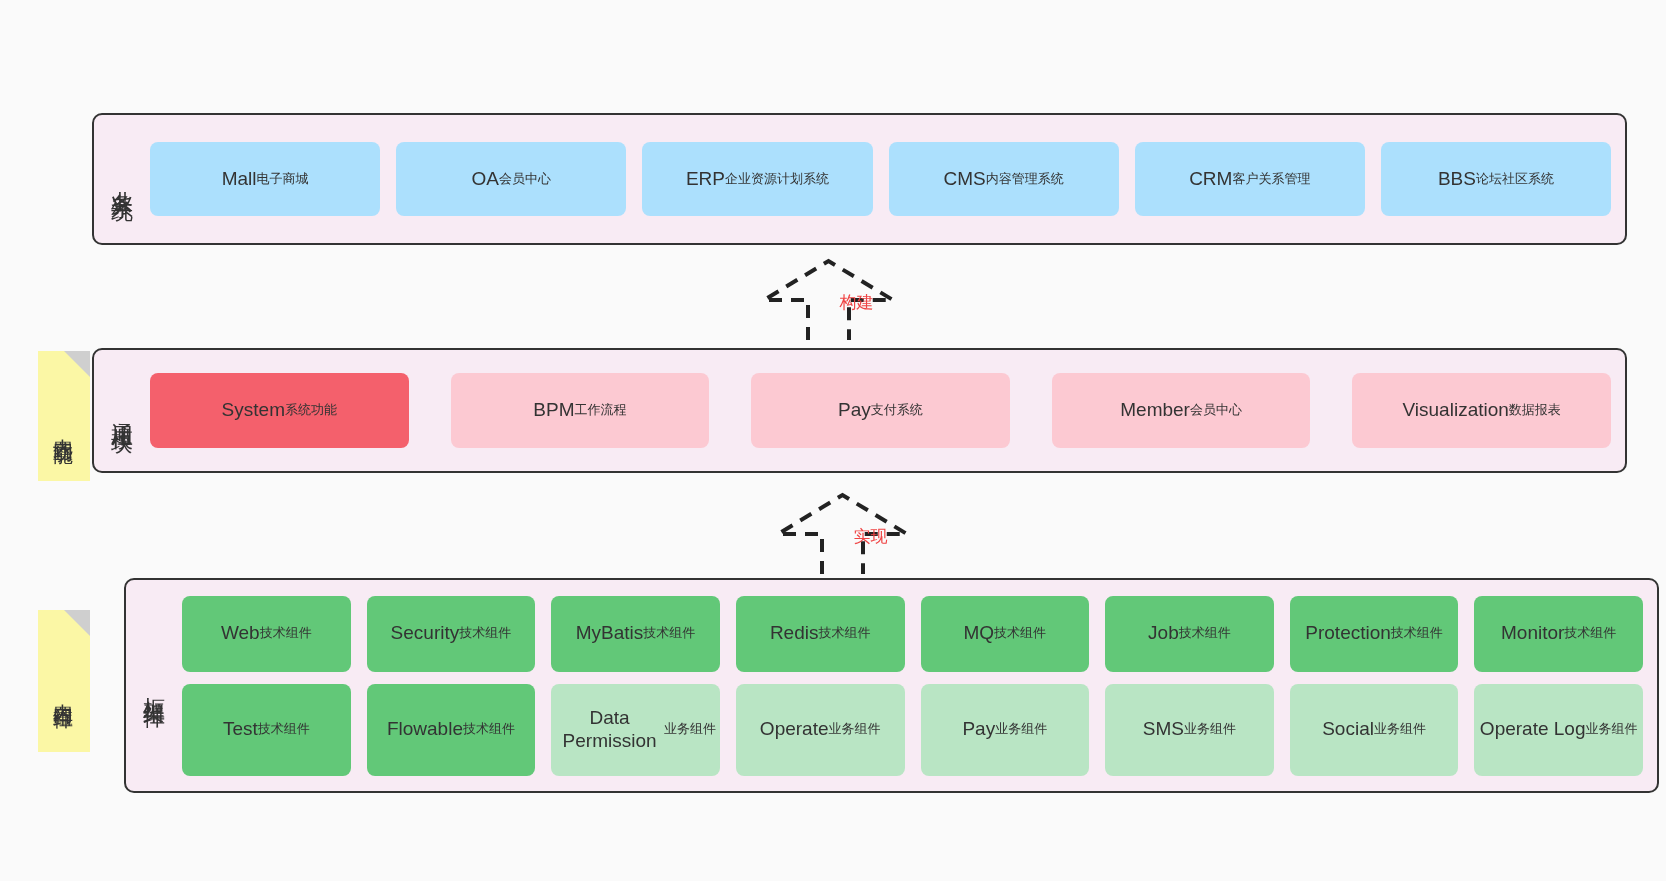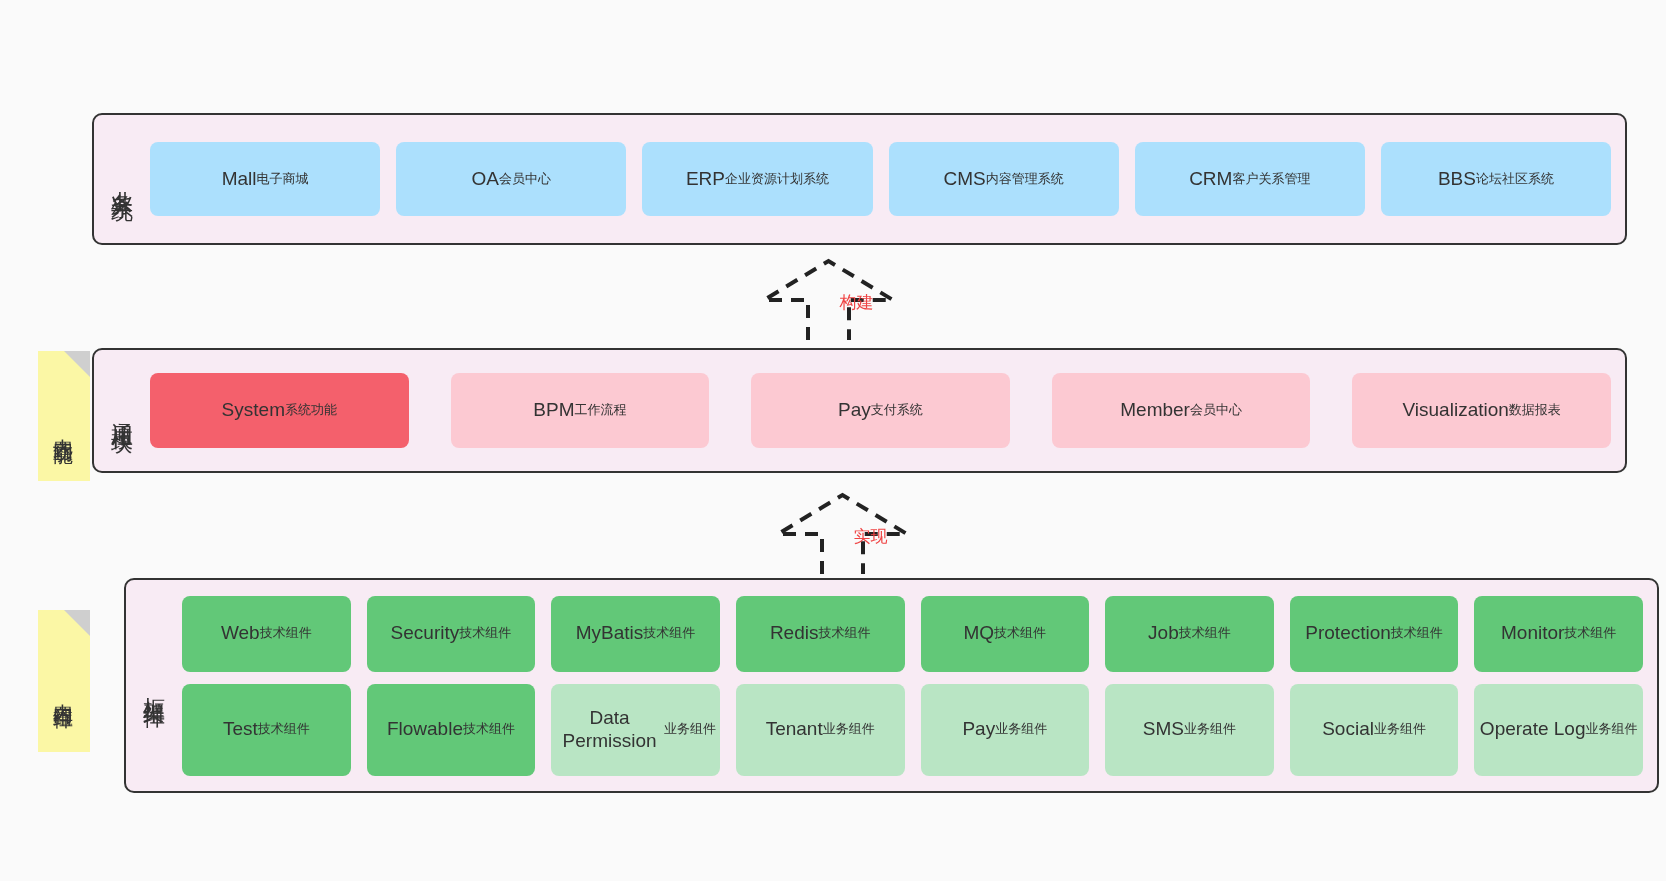--- a/index.html
+++ b/index.html
@@ -284,21 +284,21 @@
         </div>
         <div class="node c-green">
           <span class="t-en">Flowable</span>
           <span class="t-cn">技术组件</span>
         </div>
         <div class="node c-green-light wrap">
           <span class="t-en">Data Permission</span>
           <span class="t-cn">业务组件</span>
         </div>
         <div class="node c-green-light">
-          <span class="t-en">Tenant</span>
+          <span class="t-en">Operate</span>
           <span class="t-cn">业务组件</span>
         </div>
         <div class="node c-green-light">
           <span class="t-en">Pay</span>
           <span class="t-cn">业务组件</span>
         </div>
         <div class="node c-green-light">
           <span class="t-en">SMS</span>
           <span class="t-cn">业务组件</span>
         </div>

